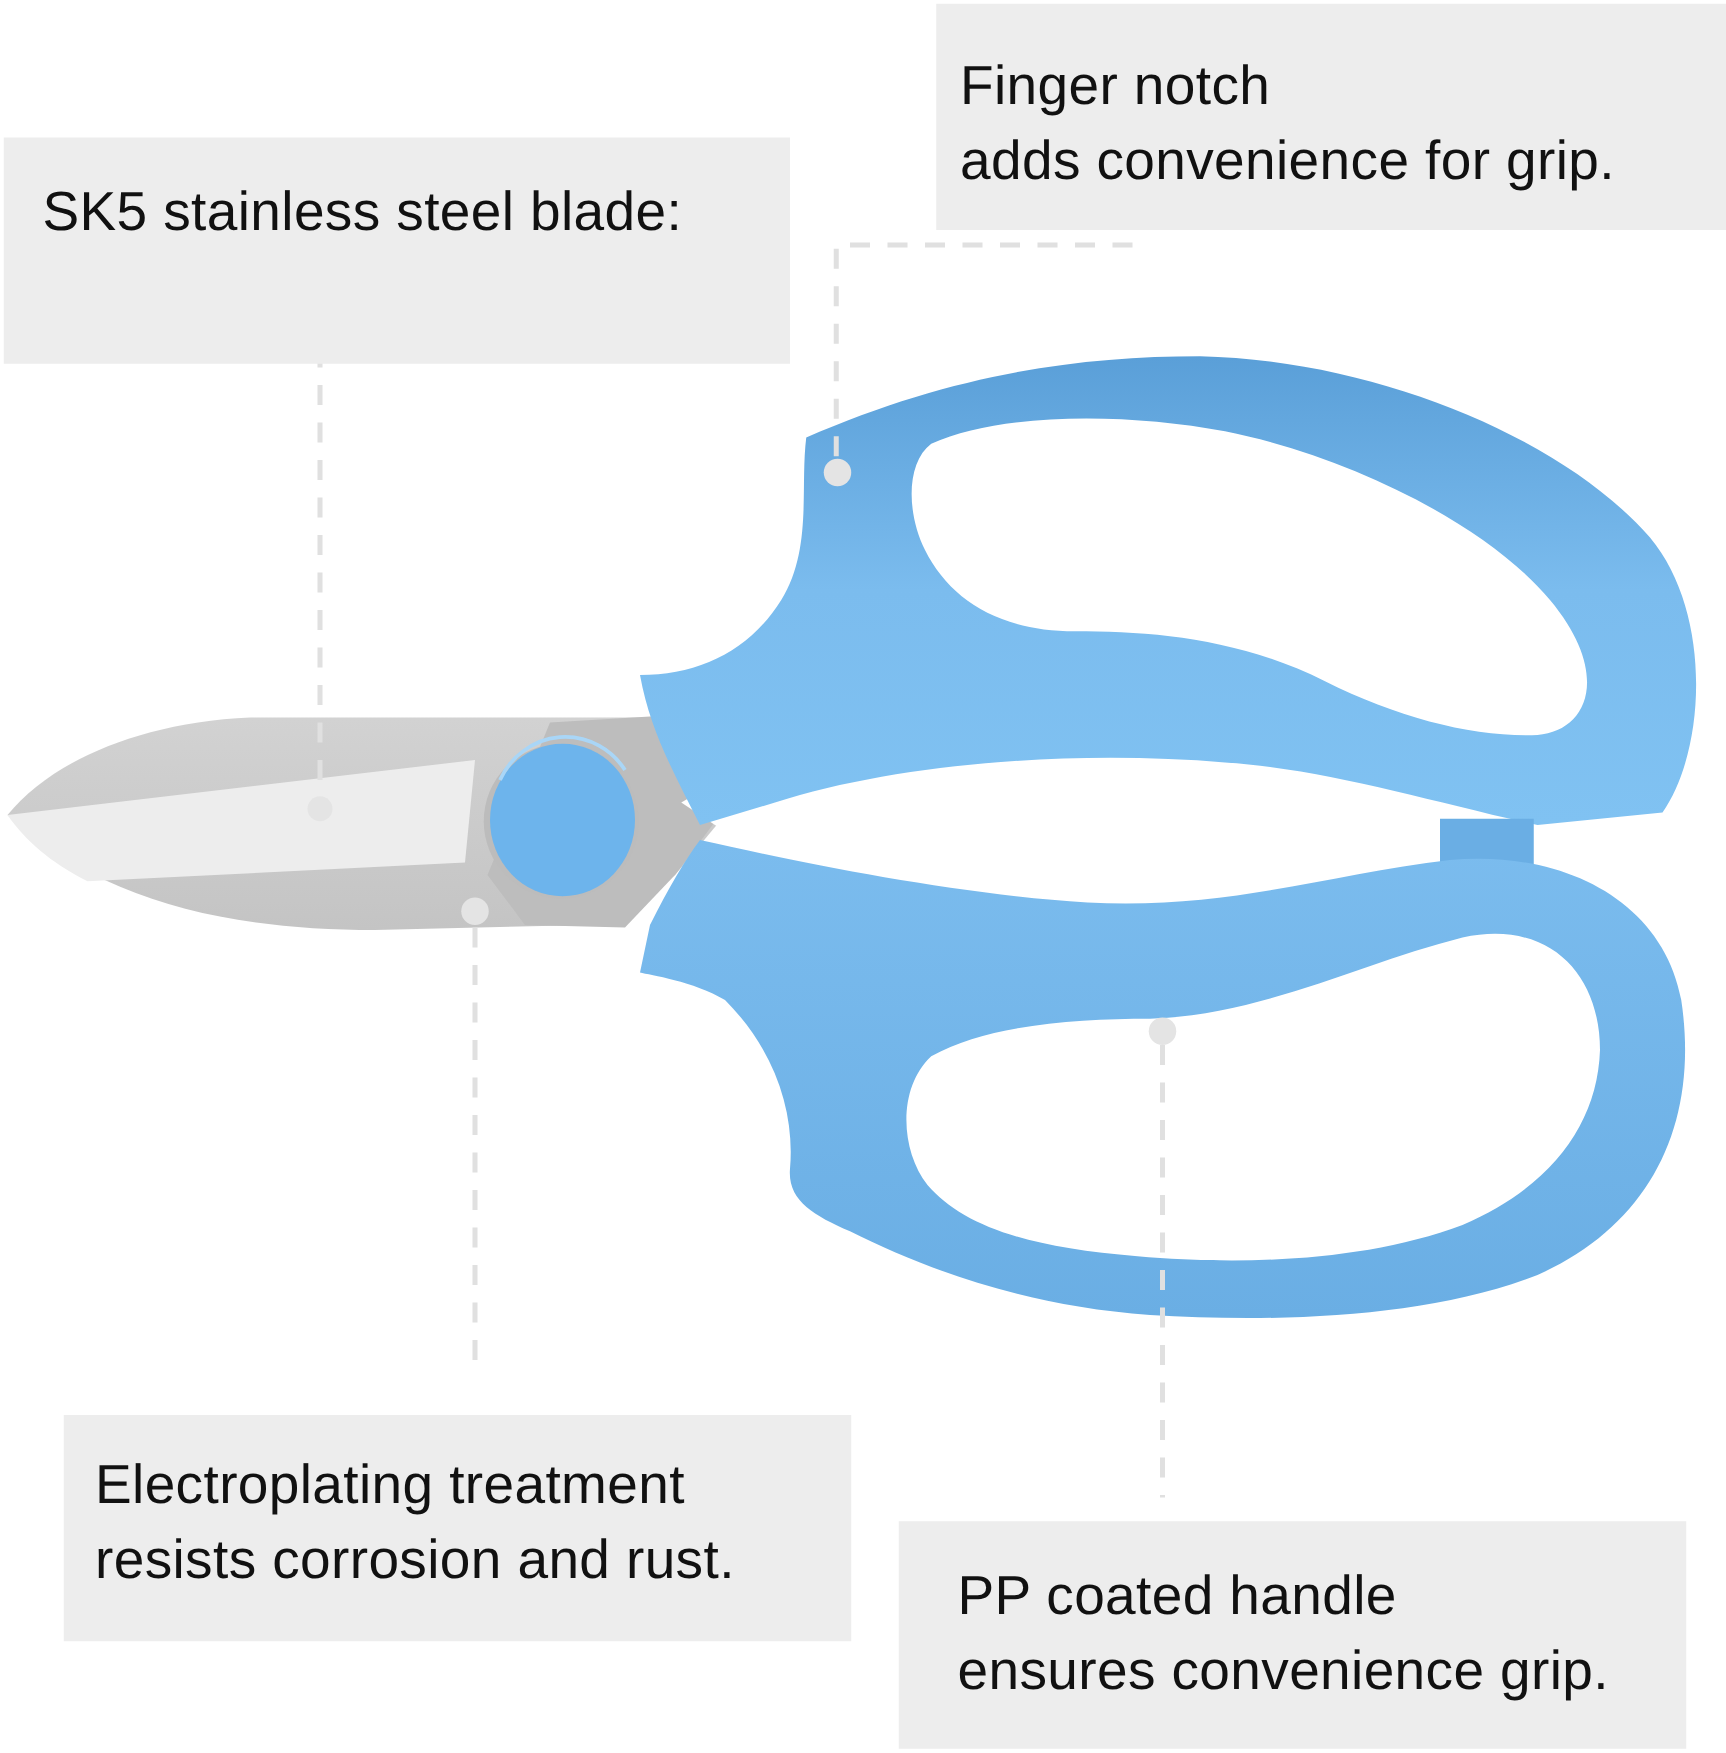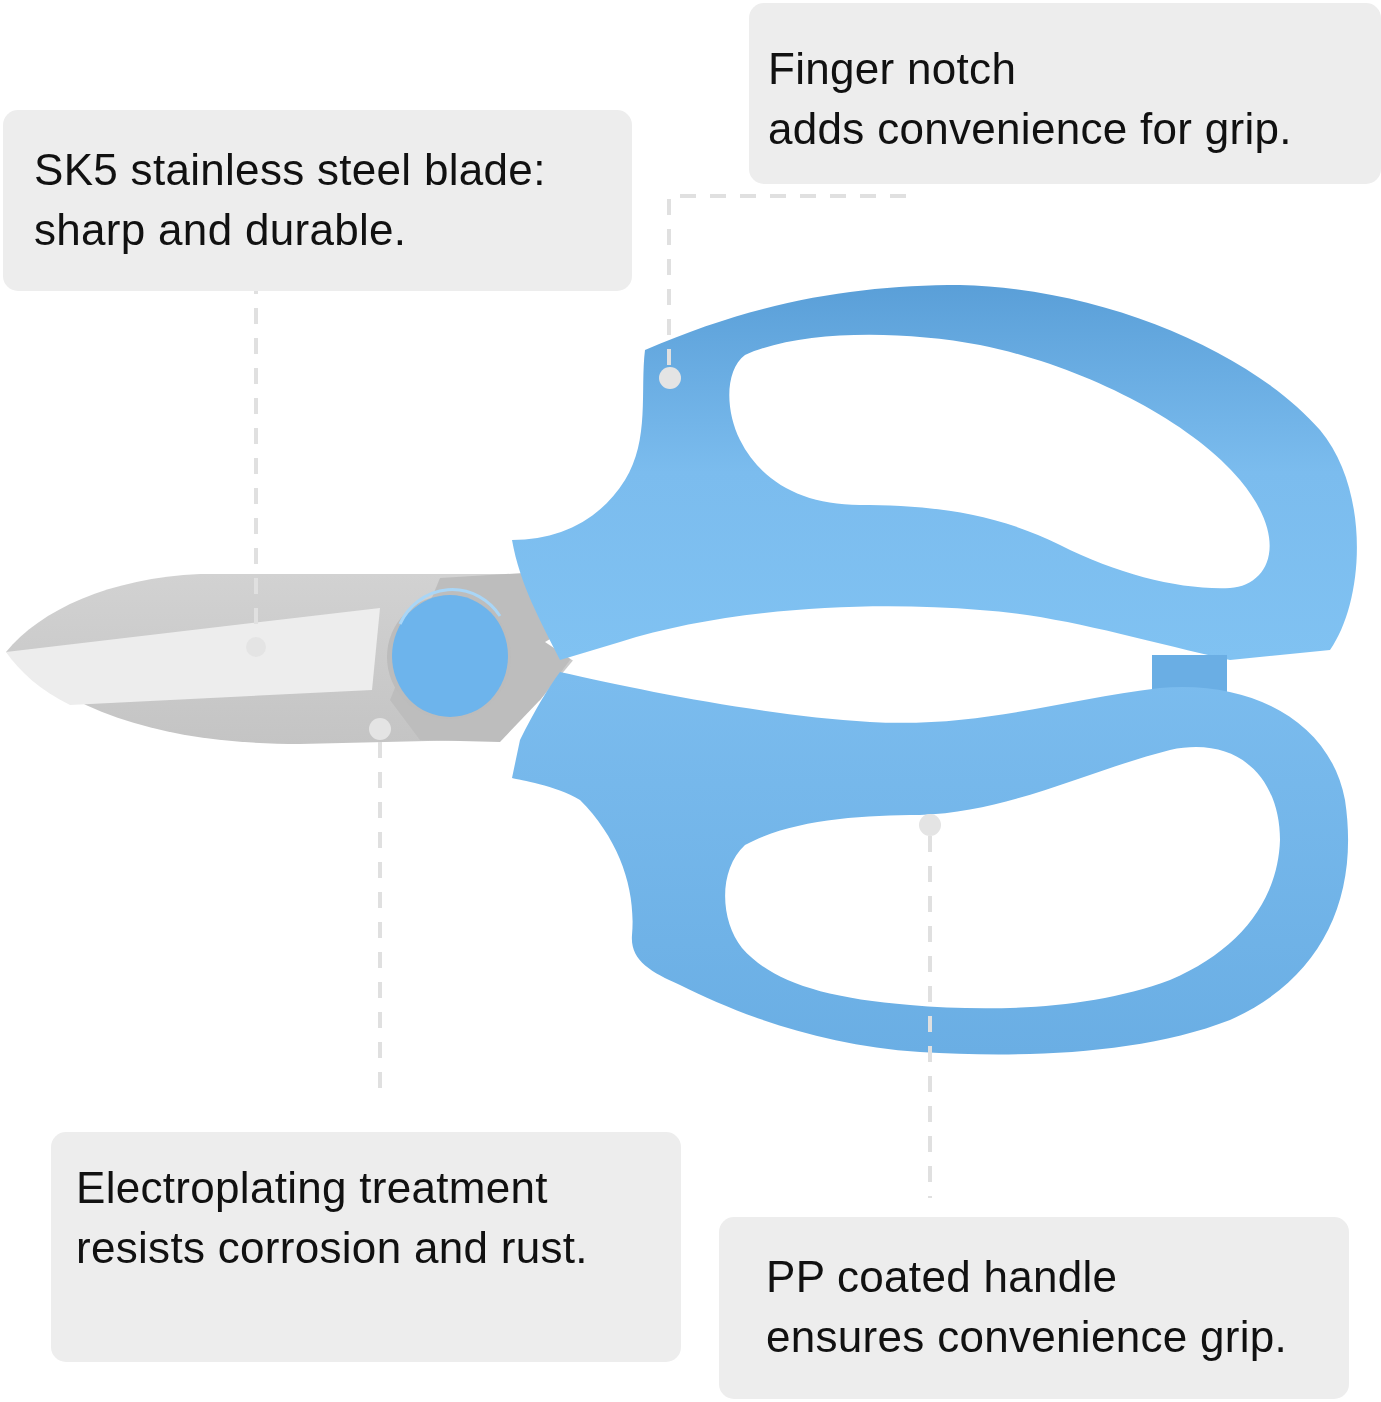--- a/index.html
+++ b/index.html
@@ -5,26 +5,25 @@
   html, body { margin: 0; padding: 0; background: #ffffff; }
   body { width: 1381px; height: 1402px; position: relative; overflow: hidden; font-family: "Liberation Sans", "DejaVu Sans", sans-serif; }
   .callout {
     position: absolute;
     background: #ededed;
     color: #111111;
     font-size: 44px;
     line-height: 60px;
     box-sizing: border-box;
     letter-spacing: 0.3px;
-    border-radius: 15px;
   }
   .callout .line { display: block; white-space: nowrap; }
   #c-blade   { left: 3px;   top: 66px;   width: 629px; height: 181px; padding: 30px 0 0 31px; margin-top: 44px; }
   #c-notch   { left: 749px; top: 3px;    width: 632px; height: 181px; padding: 36px 0 0 19px; }
-  #c-plating { left: 51px;  top: 1132px; width: 630px; height: 230px; padding: 26px 0 0 25px; }
+  #c-plating { left: 51px;  top: 1132px; width: 630px; height: 181px; padding: 26px 0 0 25px; }
   #c-handle  { left: 719px; top: 1217px; width: 630px; height: 182px; padding: 30px 0 12px 47px; }
   .art { position: absolute; left: 0; top: 0; }
 </style>
 </head>
 <body>
 
 <svg class="art" width="1381" height="1402" viewBox="0 0 1381 1402" xmlns="http://www.w3.org/2000/svg">
   <defs>
     <linearGradient id="bladeGrad" x1="0" y1="0" x2="0" y2="1">
       <stop offset="0" stop-color="#d2d2d2"></stop>
@@ -120,21 +119,20 @@
   <g fill="#e4e4e4">
     <circle cx="256" cy="647" r="10"></circle>
     <circle cx="670" cy="378" r="11"></circle>
     <circle cx="380" cy="729" r="11"></circle>
     <circle cx="930" cy="825" r="11"></circle>
   </g>
 </svg>
 
 <div class="callout" id="c-blade">
   <span class="line">SK5 stainless steel blade:</span>
-  <span class="line">sharp and durable.</span>
 </div>
 
 <div class="callout" id="c-notch">
   <span class="line">Finger notch</span>
   <span class="line">adds convenience for grip.</span>
 </div>
 
 <div class="callout" id="c-plating">
   <span class="line">Electroplating treatment</span>
   <span class="line">resists corrosion and rust.</span>

